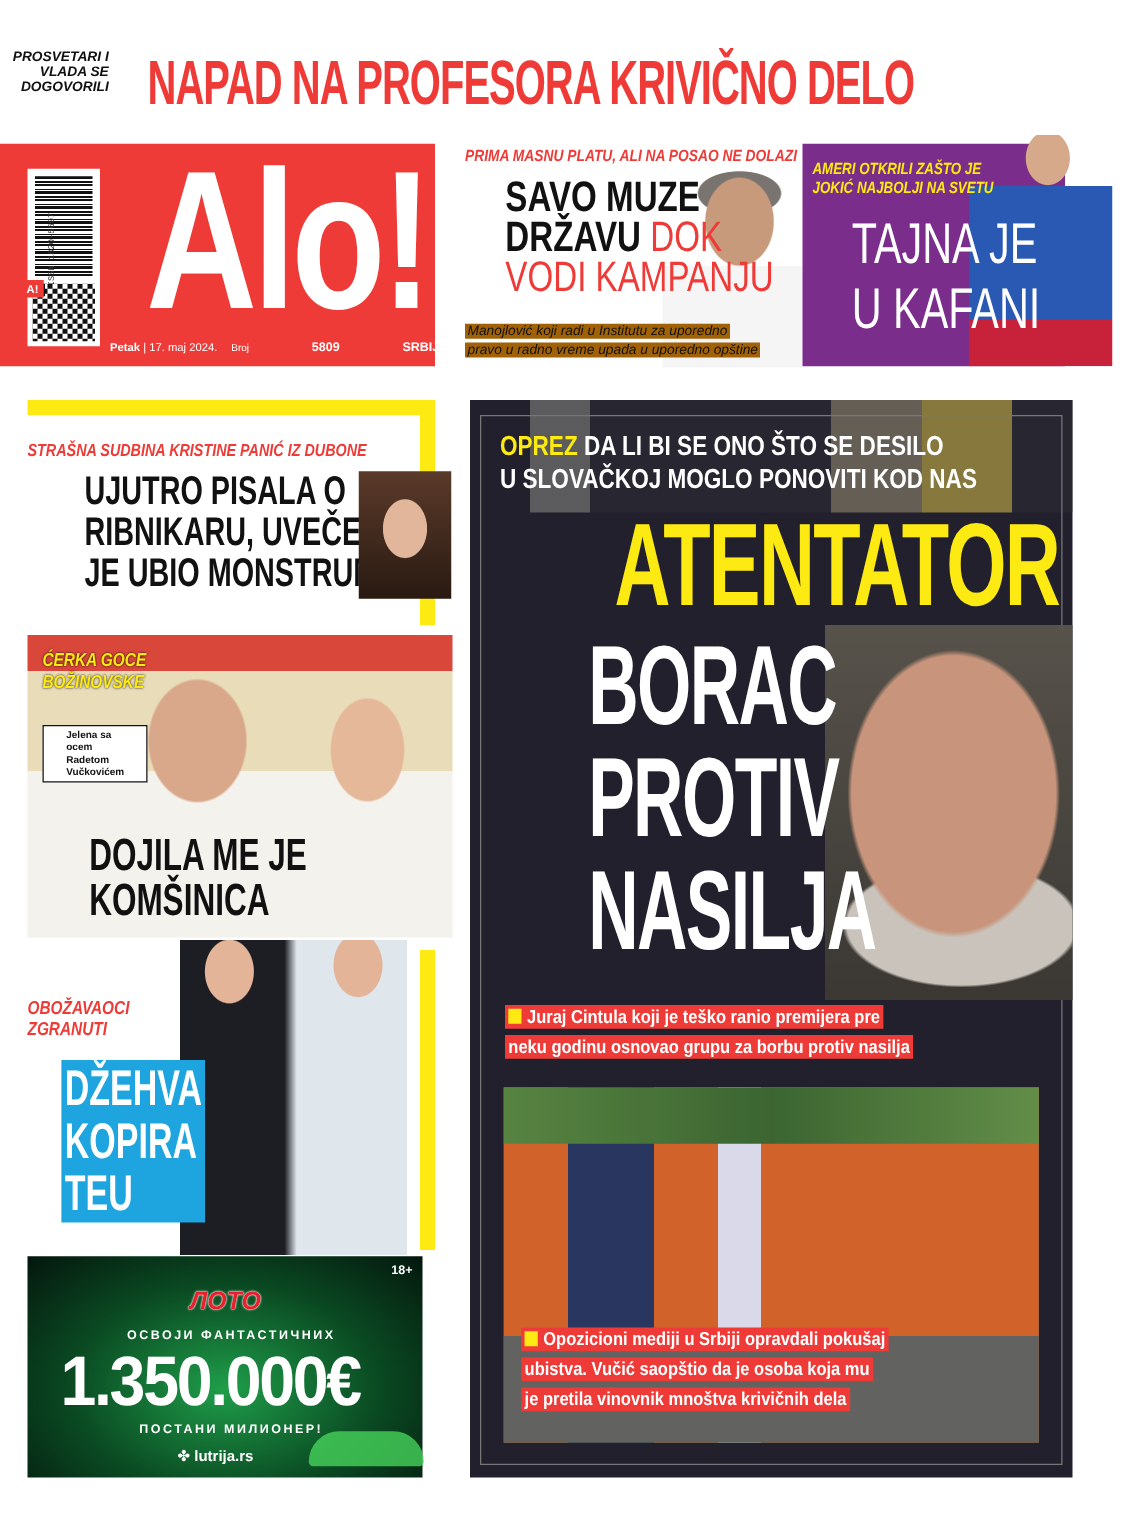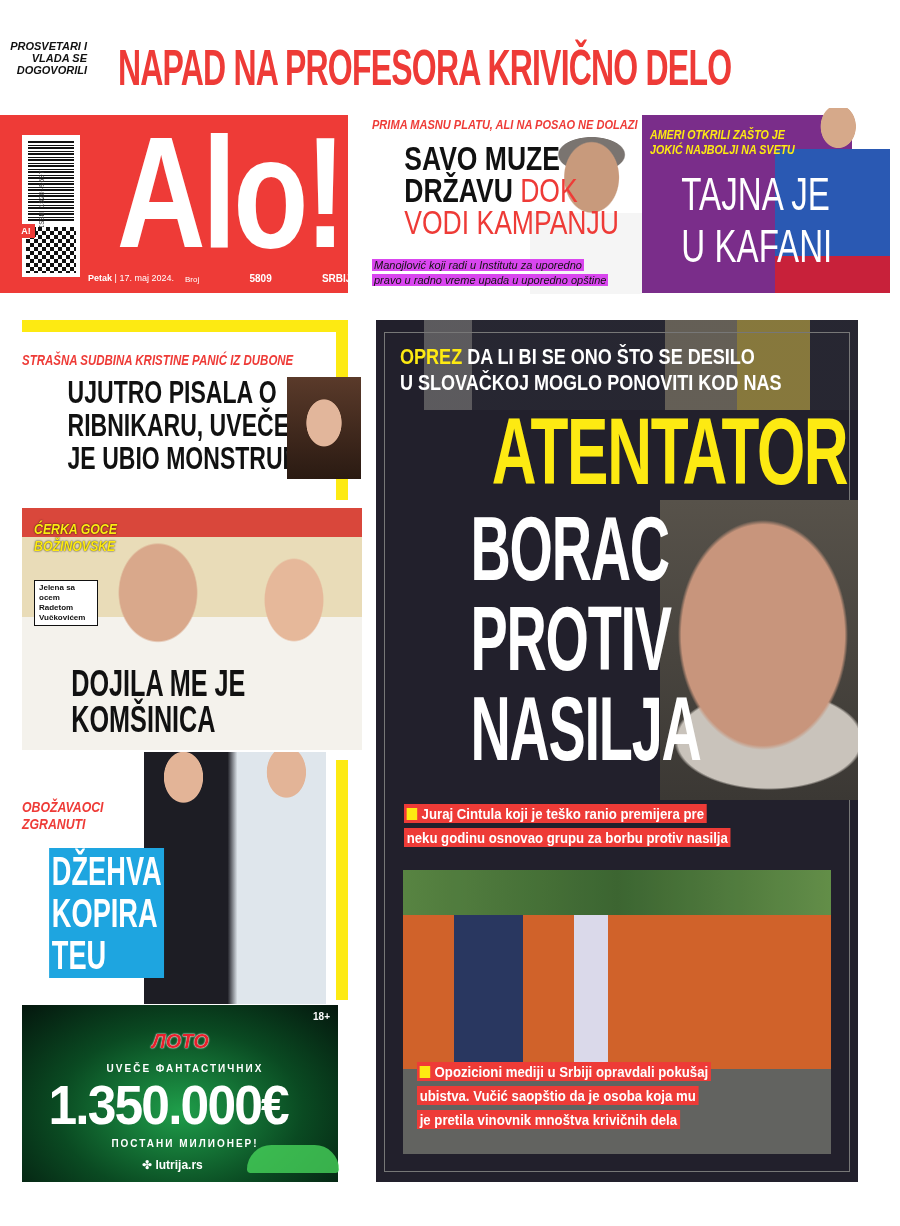--- a/index.html
+++ b/index.html
@@ -30,21 +30,21 @@
 
   
   .savo-kicker { left: 372px; top: 117px; font-size: 13px; font-style: italic; font-weight: 700; color: #ee3b37; white-space: nowrap; transform: scaleX(0.85); transform-origin: left; }
   .savo-h1 { left: 374px; top: 142px; font-size: 34px; line-height: 32px; color: #111; font-weight: 700; transform: scaleX(0.78); white-space: nowrap; }
   .savo-h1 .red { color: #ee3b37; font-weight: 400; }
   .savo-photo { left: 530px; top: 132px; width: 112px; height: 162px;
     background: radial-gradient(ellipse 28px 36px at 55% 28%, #c89a7c 0 96%, transparent 100%),
                 radial-gradient(ellipse 34px 18px at 55% 14%, #7a7470 0 96%, transparent 100%),
                 linear-gradient(180deg, transparent 0 50%, #f5f5f5 50%); }
   .savo-deck { left: 372px; top: 258px; width: 262px; font-size: 11px; line-height: 15px; font-style: italic; color: #111; }
-  .savo-deck span { background: #d946ef; padding: 0 2px; }
+  .savo-deck span { background: #a16207; padding: 0 2px; }
 
   
   .jokic-box { left: 642px; top: 115px; width: 210px; height: 178px; background: #7a2d8a; }
   .jokic-photo { left: 775px; top: 108px; width: 115px; height: 185px;
     background:
       radial-gradient(ellipse 18px 22px at 55% 10%, #d6a98a 0 96%, transparent 100%),
       linear-gradient(180deg, transparent 0 22%, #2a59b3 22% 80%, #c8213a 80%); border-radius: 30px 30px 0 0; }
   .jokic-kicker { left: 650px; top: 127px; width: 150px; font-size: 13px; line-height: 15px; font-style: italic; font-weight: 700; color: #fdea12; transform: scaleX(0.82); transform-origin: left; white-space: nowrap; }
   .jokic-h1 { left: 652px; top: 168px; font-size: 46px; line-height: 52px; color: #fff; font-weight: 400; transform: scaleX(0.72); white-space: nowrap; }
 
@@ -56,21 +56,21 @@
   .kristina-photo { left: 287px; top: 377px; width: 74px; height: 102px;
     background: radial-gradient(ellipse 18px 24px at 50% 45%, #e2b69b 0 96%, transparent 100%),
                 linear-gradient(180deg, #5a3a2a, #2a1a12); }
 
   .goca-box { left: 22px; top: 508px; width: 340px; height: 242px;
     background:
       radial-gradient(ellipse 40px 50px at 40% 35%, #d9a88b 0 96%, transparent 100%),
       radial-gradient(ellipse 30px 42px at 80% 38%, #e6b89a 0 96%, transparent 100%),
       linear-gradient(180deg, #d9473b 0 12%, #e9dcb8 12% 45%, #f4f2ec 45%); }
   .goca-kicker { left: 34px; top: 520px; font-size: 15px; line-height: 17px; font-style: italic; font-weight: 700; color: #fdea12; transform: scaleX(0.82); transform-origin: left; text-shadow: 0 0 2px #000; white-space: nowrap; }
-  .goca-caption { left: 34px; top: 580px; width: 64px; padding: 2px 4px; border: 1.5px solid #111; background: #fff; font-size: 8px; line-height: 10px; font-weight: 700; color: #111; }
+  .goca-caption { left: 34px; top: 580px; width: 84px; padding: 2px 18px; border: 1.5px solid #111; background: #fff; font-size: 8px; line-height: 10px; font-weight: 700; color: #111; }
   .goca-h1 { left: 34px; top: 666px; font-size: 36px; line-height: 36px; color: #111; font-weight: 700; transform: scaleX(0.70); white-space: nowrap; }
 
   .dzehva-photo { left: 110px; top: 752px; width: 245px; height: 252px;
     background:
       radial-gradient(ellipse 20px 26px at 30% 10%, #e3b497 0 96%, transparent 100%),
       radial-gradient(ellipse 20px 26px at 72% 8%, #e3b497 0 96%, transparent 100%),
       linear-gradient(90deg, transparent 0 14%, #1d1d24 14% 48%, #dfe6ec 52% 88%, transparent 88%); }
   .dzehva-yellow { left: 336px; top: 760px; width: 12px; height: 240px; background: #fdea12; }
   .dzehva-kicker { left: 22px; top: 798px; font-size: 15px; line-height: 17px; font-style: italic; font-weight: 700; color: #ee3b37; transform: scaleX(0.82); transform-origin: left; white-space: nowrap; }
   .dzehva-h1 { left: 22px; top: 848px; padding: 2px 4px; background: #1ea5e0; font-size: 40px; line-height: 42px; color: #fff; font-weight: 700; transform: scaleX(0.68); white-space: nowrap; }
@@ -187,21 +187,21 @@
 </div>
 <a class="abs dzehva-h1">
   <div>DŽEHVA</div>
   <div>KOPIRA</div>
   <div>TEU</div>
 </a>
 
 <div class="abs loto">
   <div class="abs loto-18">18+</div>
   <div class="abs loto-brand">ЛОТО</div>
-  <div class="abs loto-line1">UVEČE ФАНТАСТИЧНИХ</div>
+  <div class="abs loto-line1">ОСВОЈИ ФАНТАСТИЧНИХ</div>
   <div class="abs loto-amount">1.350.000€</div>
   <div class="abs loto-line2">ПОСТАНИ МИЛИОНЕР!</div>
   <div class="abs loto-car"></div>
   <div class="abs loto-site">✤ <span>lutrija.rs</span></div>
 </div>
 
 <div class="abs main"></div>
 <div class="abs main-bgtop"></div>
 <div class="abs main-inner"></div>
 <div class="abs main-photo"></div>

